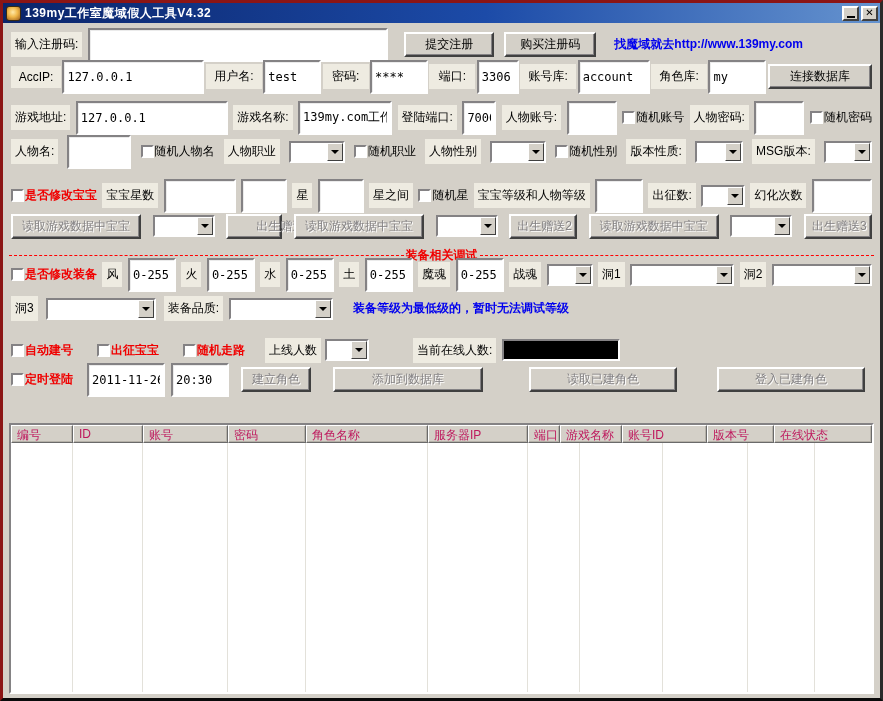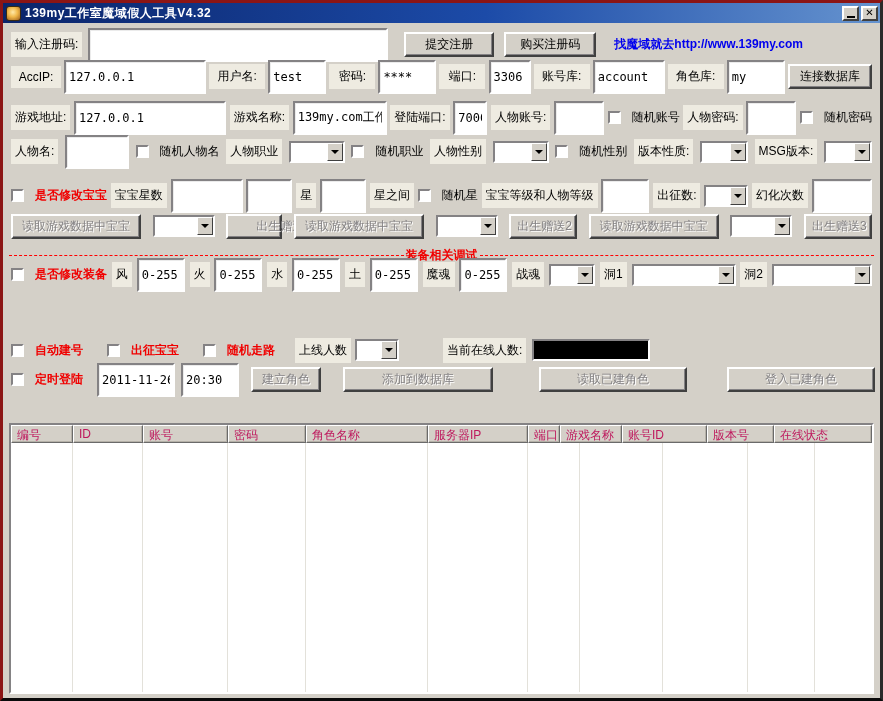--- a/index.html
+++ b/index.html
@@ -71,21 +71,21 @@
     height:22px; background:#fff; display:flex;
     border:2px solid; border-color:#848284 #ffffff #ffffff #848284;
   }
   .combo-box { flex:1; background:#fff; }
   .combo-btn {
     width:16px; flex:0 0 auto; background:#d4d0c8;
     border:1px solid; border-color:#fff #404040 #404040 #fff;
     display:flex; align-items:center; justify-content:center;
   }
   .arr { width:0; height:0; border-left:4px solid transparent; border-right:4px solid transparent; border-top:4px solid #000; }
-  .cbgroup { display:flex; align-items:center; gap:11px; flex:0 0 auto; white-space:nowrap; }
+  .cbgroup { display:flex; align-items:center; gap:1px; flex:0 0 auto; white-space:nowrap; }
   .check {
     width:13px; height:13px; background:#fff; flex:0 0 auto;
     border:2px solid; border-color:#848284 #ffffff #ffffff #848284;
   }
   .red { color:#f00000; font-weight:bold; }
   .blue { color:#0000ee; font-weight:bold; }
   .divider { position:absolute; left:6px; right:6px; display:flex; align-items:center; height:12px; }
   .dash { flex:1; border-top:1px dashed #ff0000; height:0; }
   .divlabel { padding:0 2px; font-size:12px; }
   .blackbox {
@@ -144,21 +144,21 @@
       <span class="lbl" style="width:56px;">用户名:</span>
       <input class="field" style="width: 58px;" value="test">
       <span class="lbl" style="width:46px;">密码:</span>
       <input class="field" style="width: 58px;" value="****">
       <span class="lbl" style="width:46px;">端口:</span>
       <input class="field" style="width: 42px;" value="3306">
       <span class="lbl" style="width:56px;">账号库:</span>
       <input class="field" style="width: 72px;" value="account">
       <span class="lbl" style="width:56px;">角色库:</span>
       <input class="field" style="width: 58px;" value="my">
-      <button class="btn" style="width:84px;">连接数据库</button>
+      <button class="btn" style="width:104px;">连接数据库</button>
     </div>
 
     <div class="row sb" style="top:81px; height:27px;">
       <span class="lbl">游戏地址:</span>
       <input class="field" style="width: 152px;" value="127.0.0.1">
       <span class="lbl">游戏名称:</span>
       <input class="field" style="width: 94px;" value="139my.com工作室">
       <span class="lbl">登陆端口:</span>
       <input class="field" style="width: 34px;" value="7000">
       <span class="lbl">人物账号:</span>
@@ -313,20 +313,37 @@
         </span>
       <span class="lbl">洞2</span>
       <span class="combo" style="width:100px;">
           <span class="combo-box"></span>
           <span class="combo-btn">
             <span class="arr"></span>
           </span>
         </span>
     </div>
 
+    <div class="row" style="top:272px; height:27px;">
+      <span class="lbl">洞3</span>
+      <span class="combo" style="width:110px; margin-left:8px;">
+          <span class="combo-box"></span>
+          <span class="combo-btn">
+            <span class="arr"></span>
+          </span>
+        </span>
+      <span class="lbl" style="margin-left:8px;">装备品质:</span>
+      <span class="combo" style="width:104px; margin-left:6px;">
+          <span class="combo-box"></span>
+          <span class="combo-btn">
+            <span class="arr"></span>
+          </span>
+        </span>
+      <span class="blue" style="margin-left:20px;">装备等级为最低级的，暂时无法调试等级</span>
+    </div>
 
     <div class="row" style="top:315px; height:24px;">
       <span class="cbgroup">
         <span class="check"></span>
         <span class="red">自动建号</span>
       </span>
       <span class="cbgroup" style="margin-left:24px;">
         <span class="check"></span>
         <span class="red">出征宝宝</span>
       </span>

